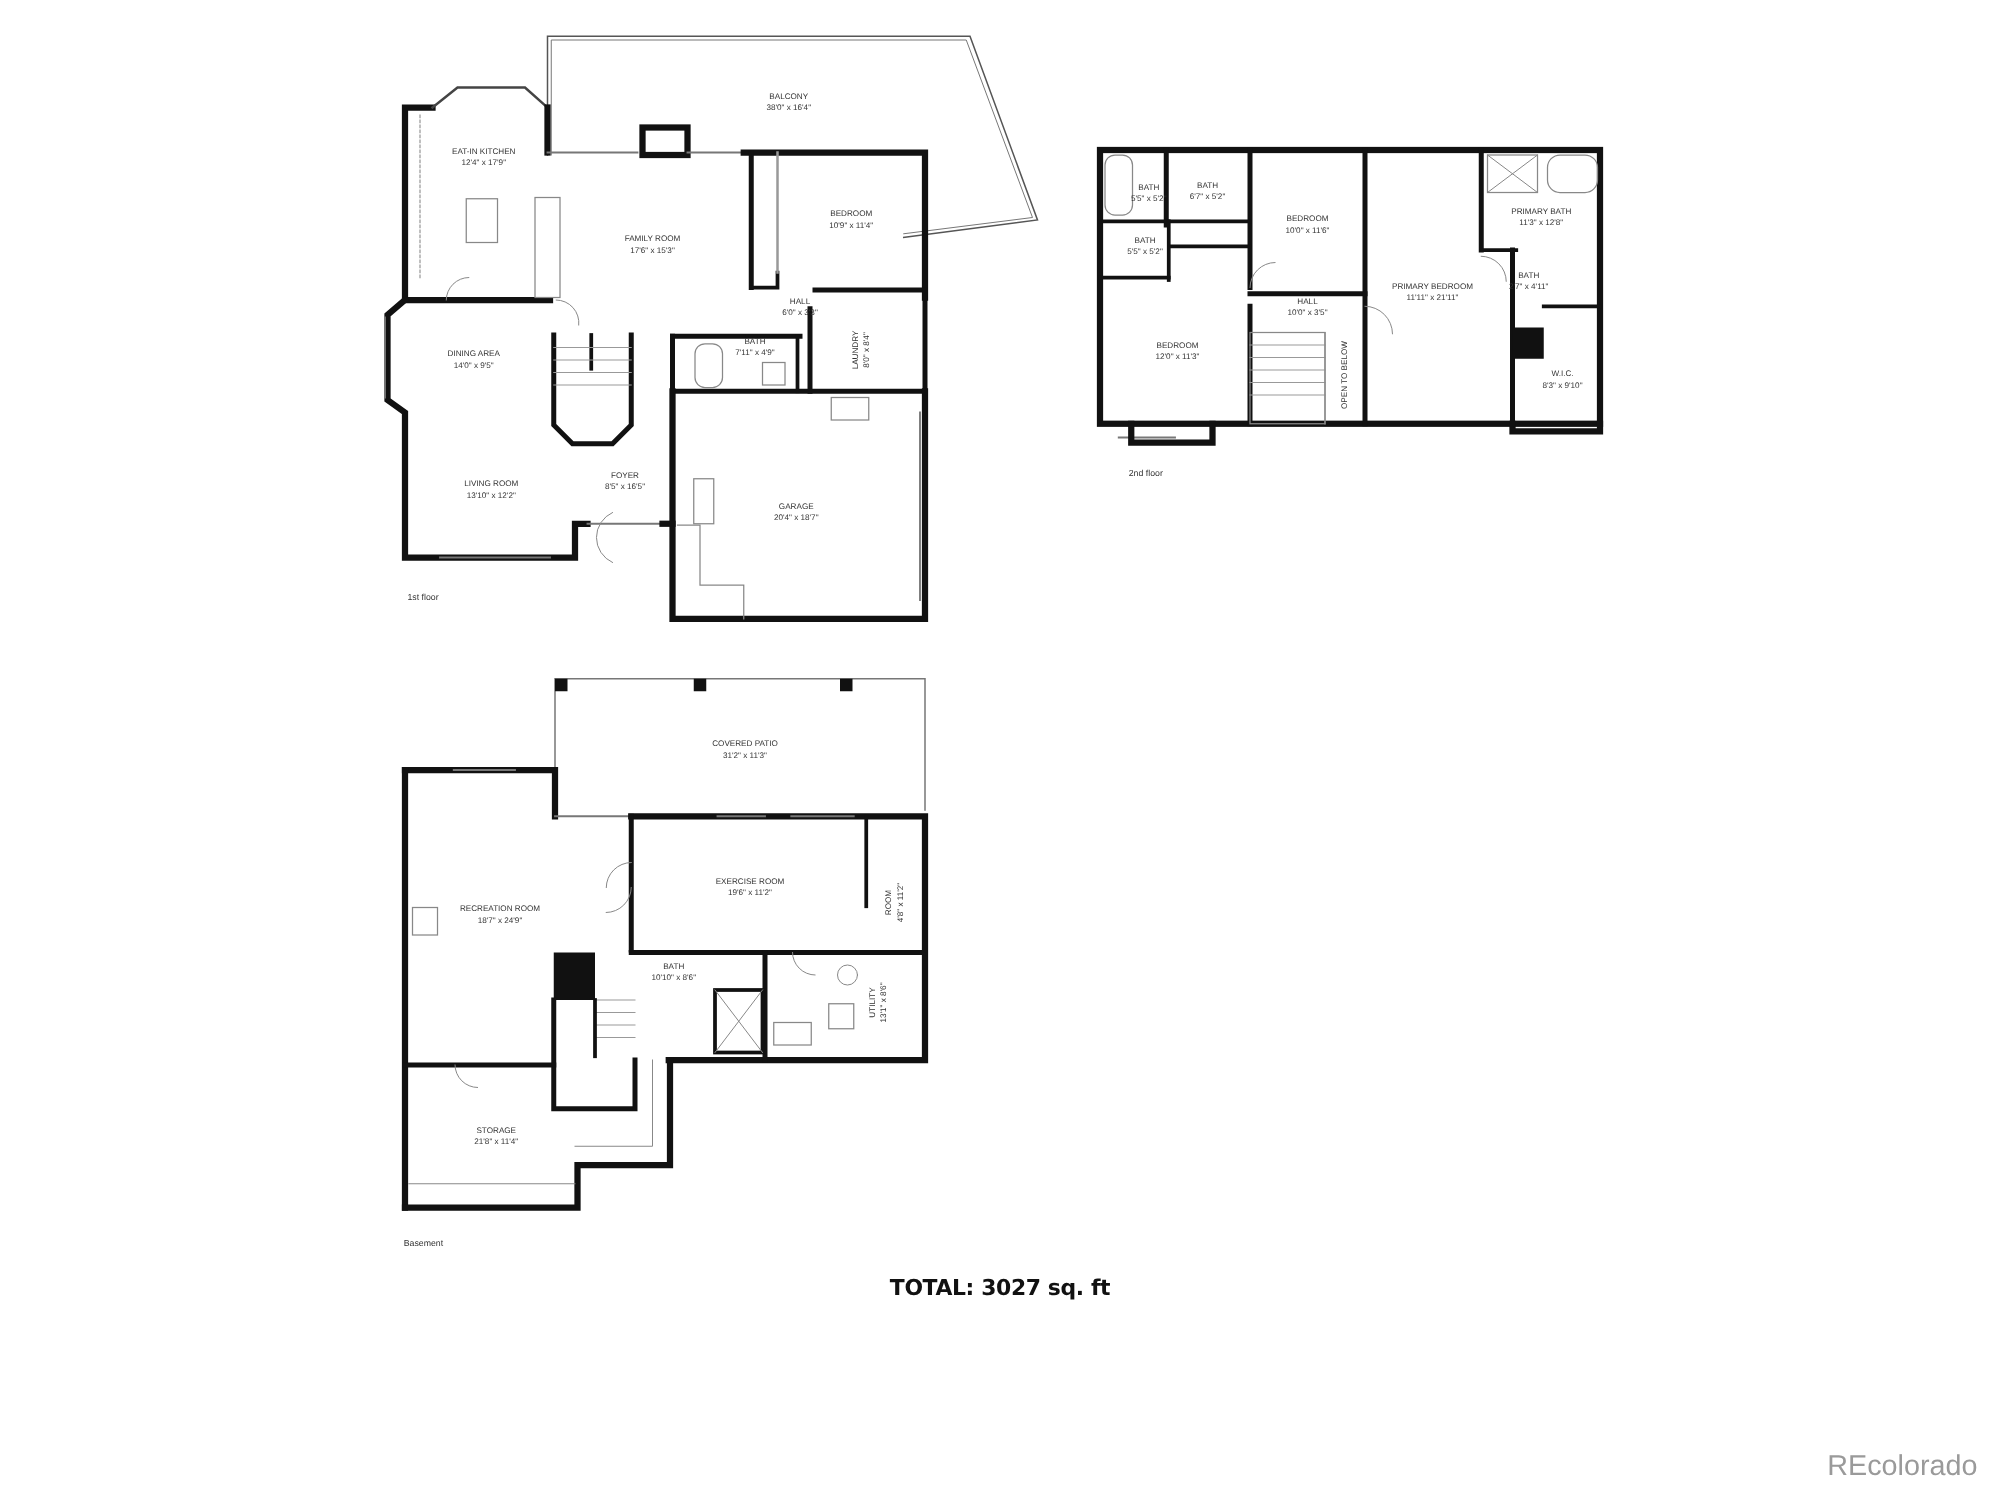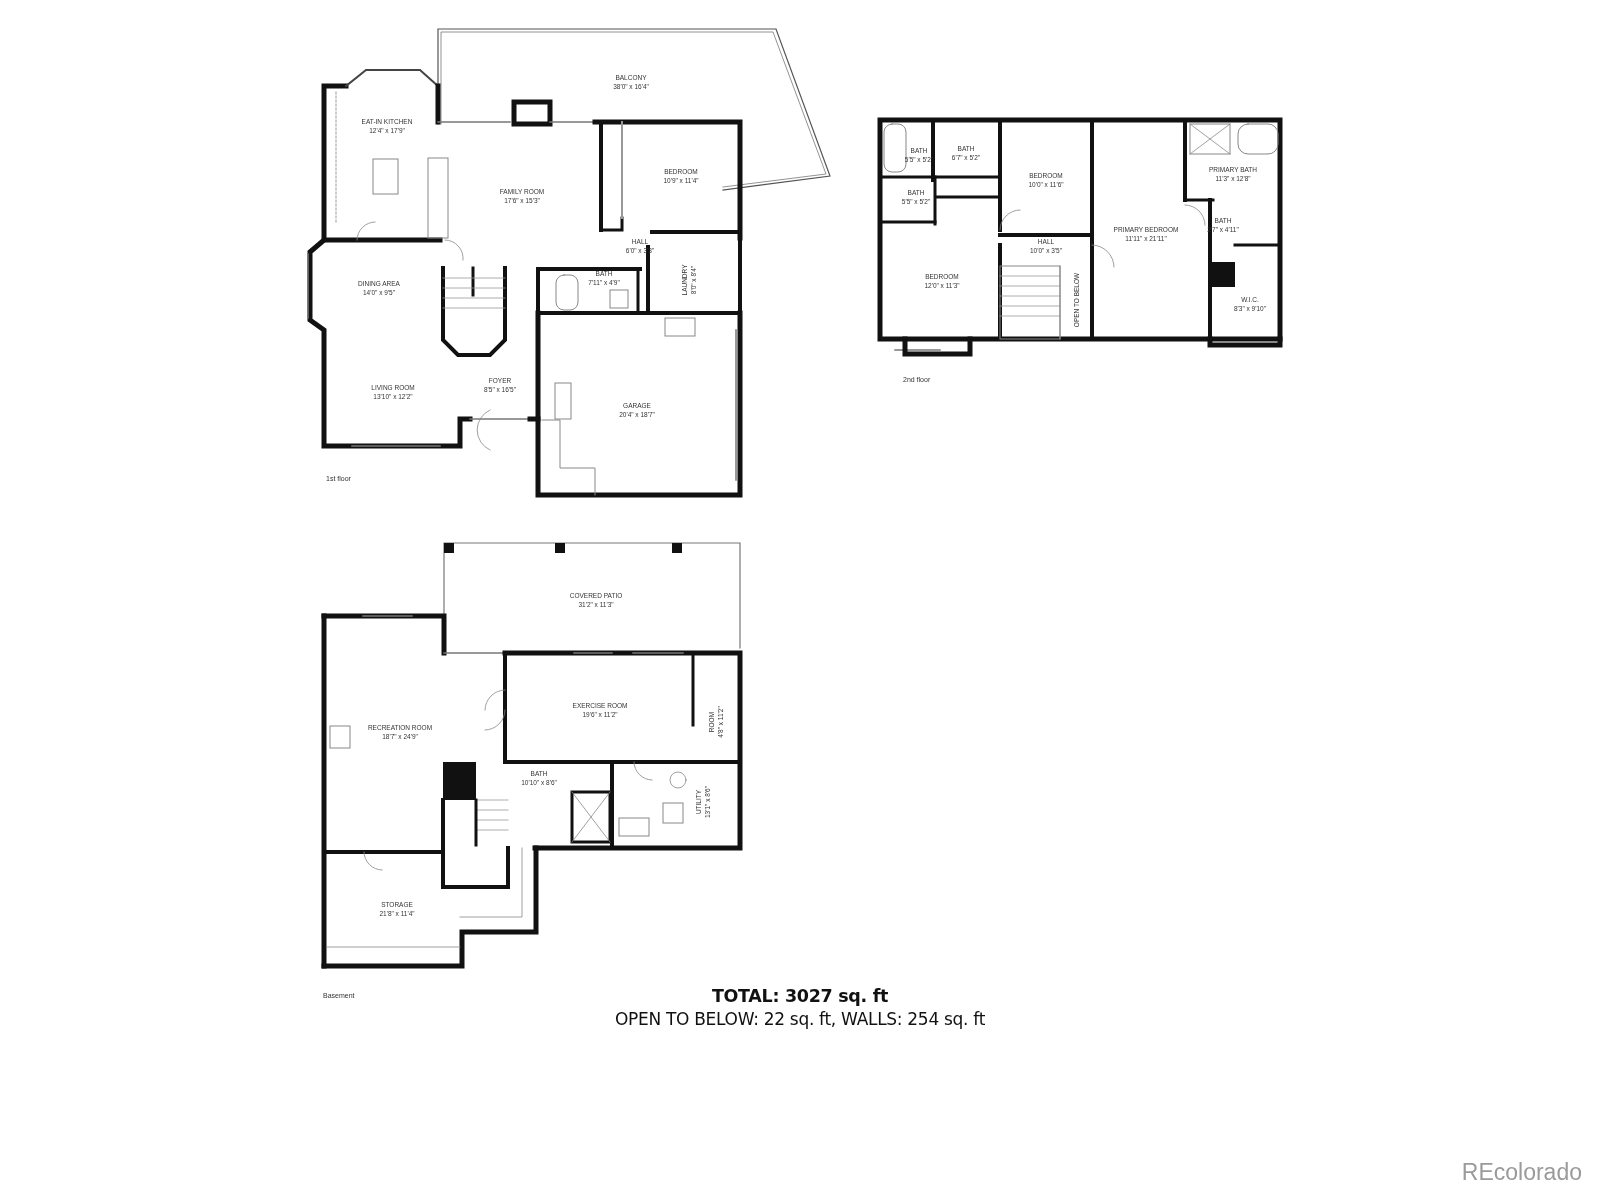--- a/index.html
+++ b/index.html
@@ -3,21 +3,21 @@
 <meta charset="utf-8">
 <style>
   html, body { margin:0; padding:0; background:#ffffff; }
   body { width:1600px; height:1200px; position:relative; overflow:hidden; font-family:"Liberation Sans", sans-serif; color:#222; }
   svg.plan { position:absolute; left:0; top:0; }
   .rl { position:absolute; font-size:6.5px; color:#333; text-align:center; line-height:9px; white-space:nowrap; transform:translate(-50%,-50%); }
   .rl .n { display:block; }
   .rl .d { display:block; }
   .rot { transform:translate(-50%,-50%) rotate(-90deg); }
   .floor-label { position:absolute; font-size:7px; color:#333; }
-  .summary { position:absolute; left:0; width:1600px; top:985px; text-align:center; font-family:"DejaVu Sans", sans-serif; font-size:17px; line-height:22.5px; color:#111; letter-spacing:-0.3px; }
+  .summary { position:absolute; left:0; width:1600px; top:1020px; text-align:center; font-family:"DejaVu Sans", sans-serif; font-size:17px; line-height:22.5px; color:#111; letter-spacing:-0.3px; }
   .summary .total { font-weight:bold; font-size:17.5px; }
   .watermark { position:absolute; right:18px; bottom:14px; font-size:23px; color:#9a9a9a; font-family:"Liberation Sans", sans-serif; }
 </style>
 </head>
 <body>
 
 <svg class="plan" width="1600" height="1200" viewBox="0 0 1600 1200">
   <g fill="none" stroke="#111" stroke-linecap="square">
 
     <g>
@@ -299,16 +299,15 @@
     <span class="d">13'1" x 8'6"</span>
   </div>
 <div class="rl" style="left:397px;top:909px">
     <span class="n">STORAGE</span>
     <span class="d">21'8" x 11'4"</span>
   </div>
 <div class="floor-label" style="left:323px;top:992px">Basement</div>
 
 <div class="summary">
   <div class="total">TOTAL: 3027 sq. ft</div>
-  <div>OPEN TO BELOW: 22 sq. ft, WALLS: 254 sq. ft</div>
 </div>
 
 <div class="watermark">REcolorado</div>
 
 </body></html>

